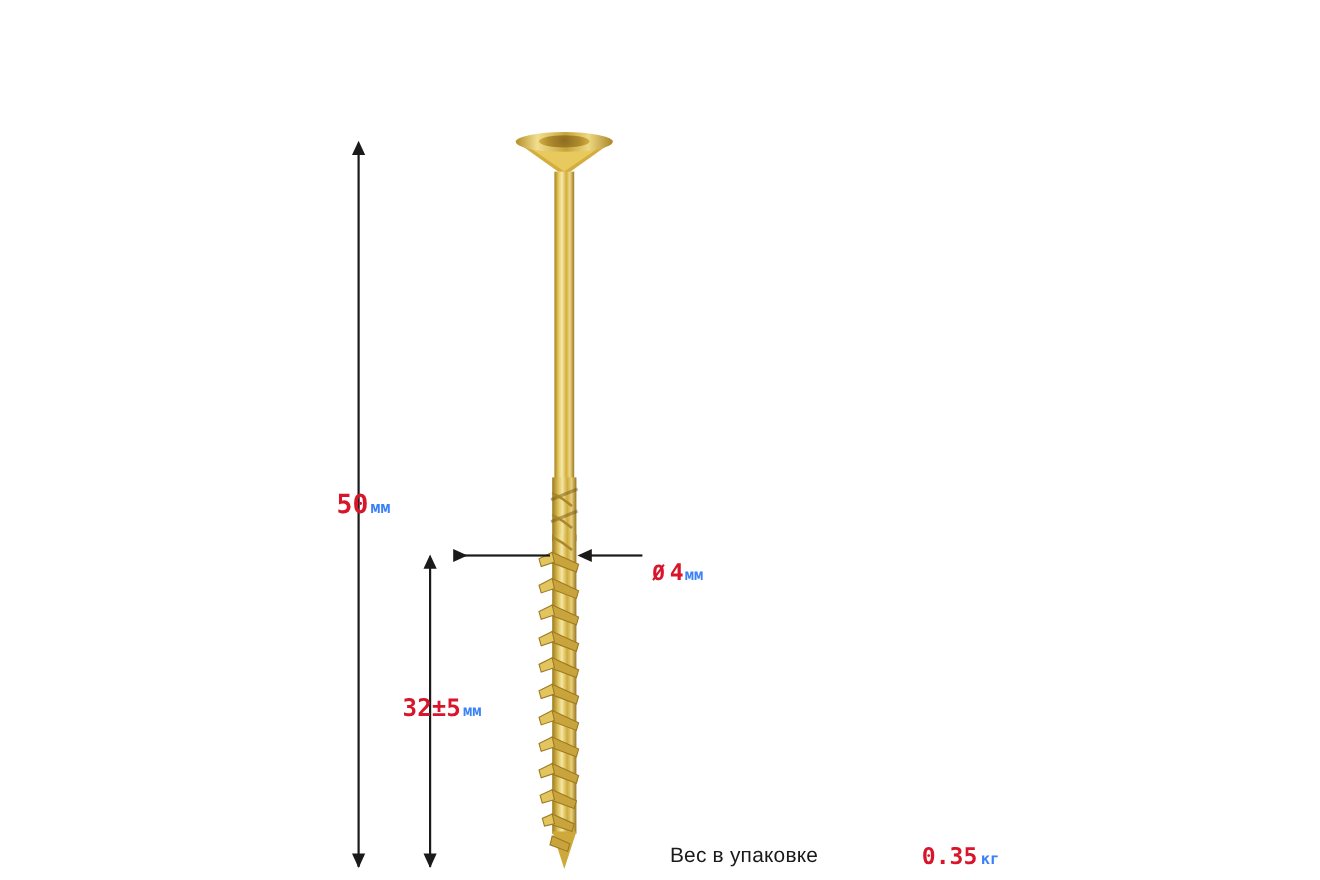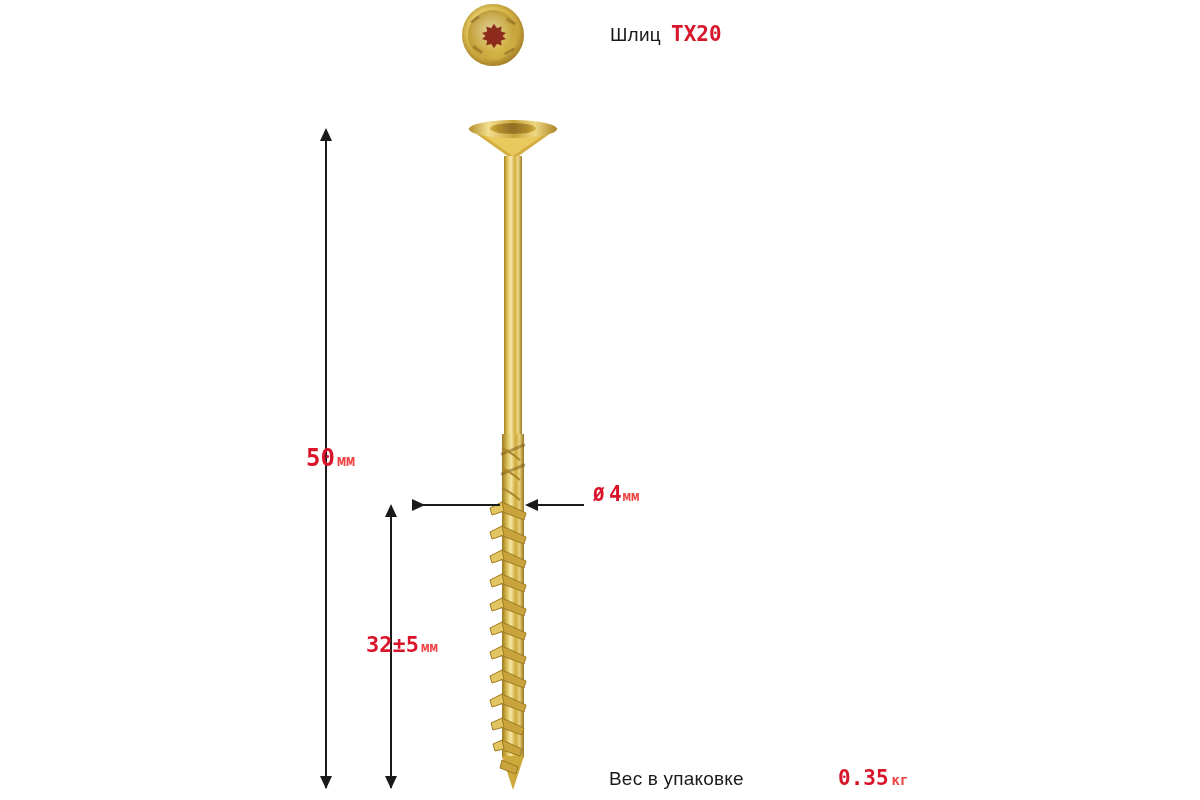--- a/index.html
+++ b/index.html
@@ -24,21 +24,21 @@
     letter-spacing: .2px;
     white-space: nowrap;
   }
   .label-red {
     color: #d8152a;
     font-weight: 700;
     white-space: nowrap;
     font-family: "DejaVu Sans Mono", monospace;
   }
   .unit-red {
-    color: #ef4444;
+    color: #3b82f6;
     font-weight: 700;
     font-family: "DejaVu Sans Mono", monospace;
   }
 
   
   #drive-row {
     position: absolute;
     left: 462px;
     top: 0px;
     width: 420px;
@@ -249,21 +249,21 @@
     left: 366px;
     top: 632px;
     white-space: nowrap;
   }
   #len-thread-label .val { font-size: 22px; }
   #len-thread-label .unit { font-size: 14px; margin-left: 2px; }
 
   #dia-label {
     position: absolute;
     left: 593px;
-    top: 482px;
+    top: 508px;
     white-space: nowrap;
     text-align: right;
   }
   #dia-label .val { font-size: 21px; }
   #dia-label .unit { font-size: 14px; margin-left: 1px; }
 
   
   .spec-row {
     position: absolute;
     white-space: nowrap;
@@ -279,34 +279,20 @@
     margin-left: 3px;
   }
   #qty-value { position: absolute; left: 243px; top: -2px; }
   #weight-value { position: absolute; left: 219px; top: -2px; }
 </style>
 </head>
 <body>
 
 <div id="stage">
 
-  <div id="drive-row">
-    <div id="drive-head">
-      <div class="head-disc"></div>
-      <div class="head-notch" style="left:8px;  top:14px; width:10px; height:3px; transform:rotate(-35deg);"></div>
-      <div class="head-notch" style="left:44px; top:16px; width:10px; height:3px; transform:rotate(30deg);"></div>
-      <div class="head-notch" style="left:10px; top:44px; width:11px; height:3px; transform:rotate(35deg);"></div>
-      <div class="head-notch" style="left:42px; top:46px; width:11px; height:3px; transform:rotate(-30deg);"></div>
-      <svg class="head-torx" viewBox="0 0 100 100">
-        <path class="torx-star" d="M50 4 L61 20 L79 14 L76 33 L95 38 L82 50 L95 62 L76 67 L79 86 L61 80 L50 96 L39 80 L21 86 L24 67 L5 62 L18 50 L5 38 L24 33 L21 14 L39 20 Z"></path>
-      </svg>
-    </div>
-    <div id="drive-label" class="label-dark">Шлиц</div>
-    <div id="drive-value" class="label-red">TX20</div>
-  </div>
 
   <div id="screw">
 
     <div class="screw-head">
       <div class="cone"></div>
       <div class="cone-shade"></div>
       <div class="top-ellipse"></div>
       <div class="top-inner"></div>
     </div>
 

